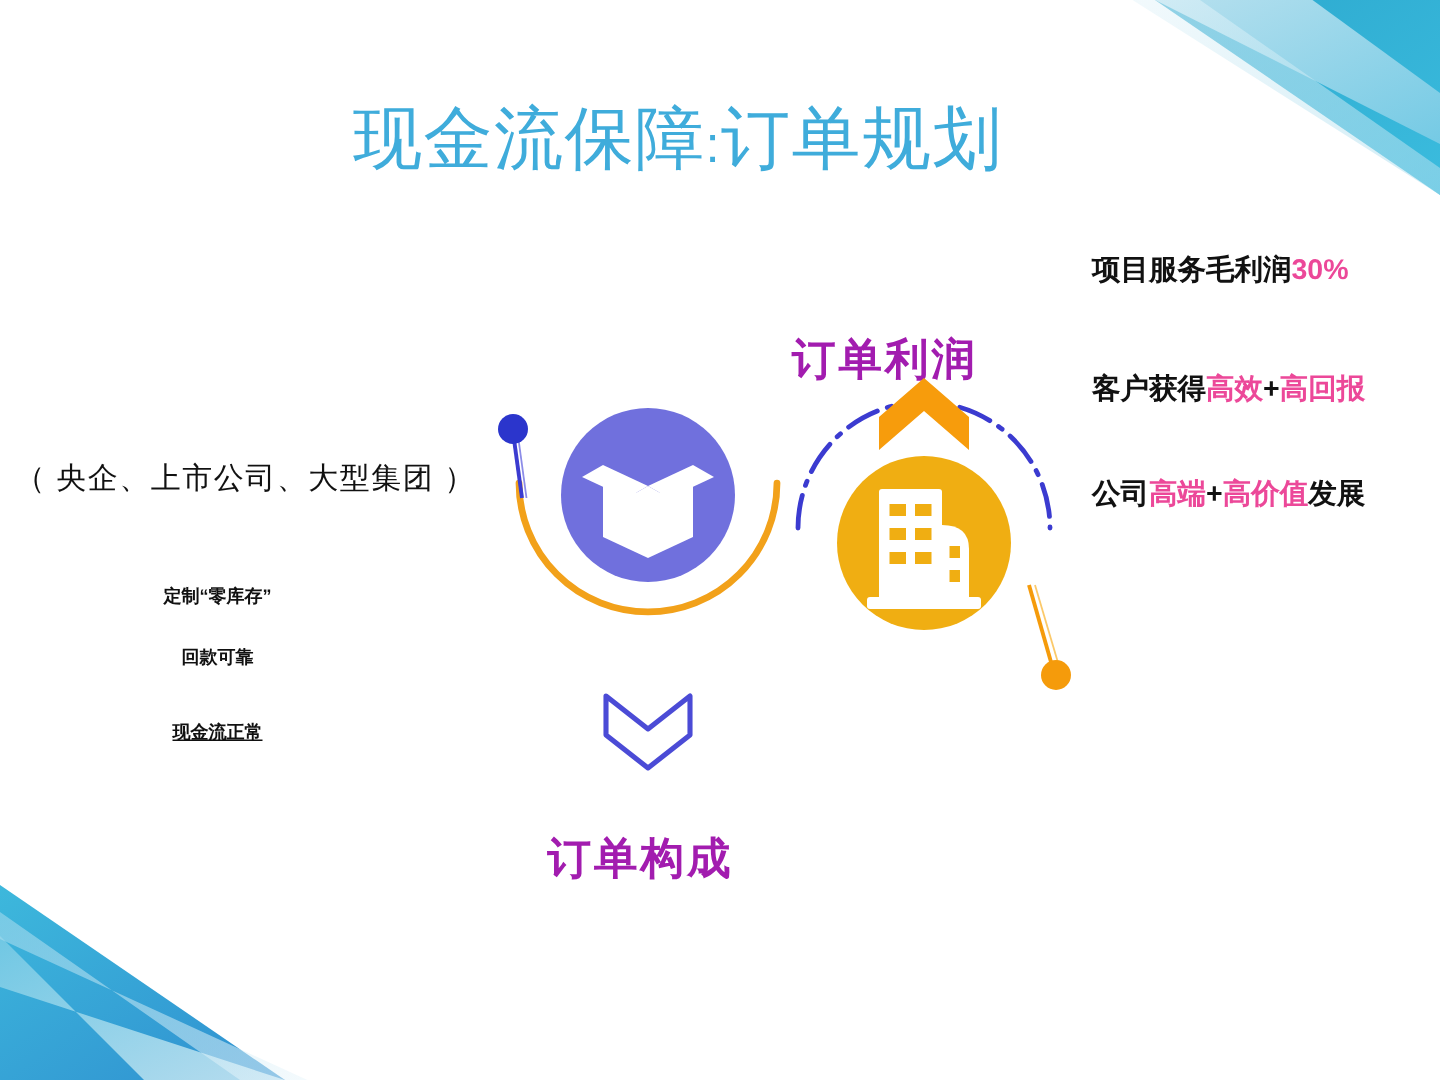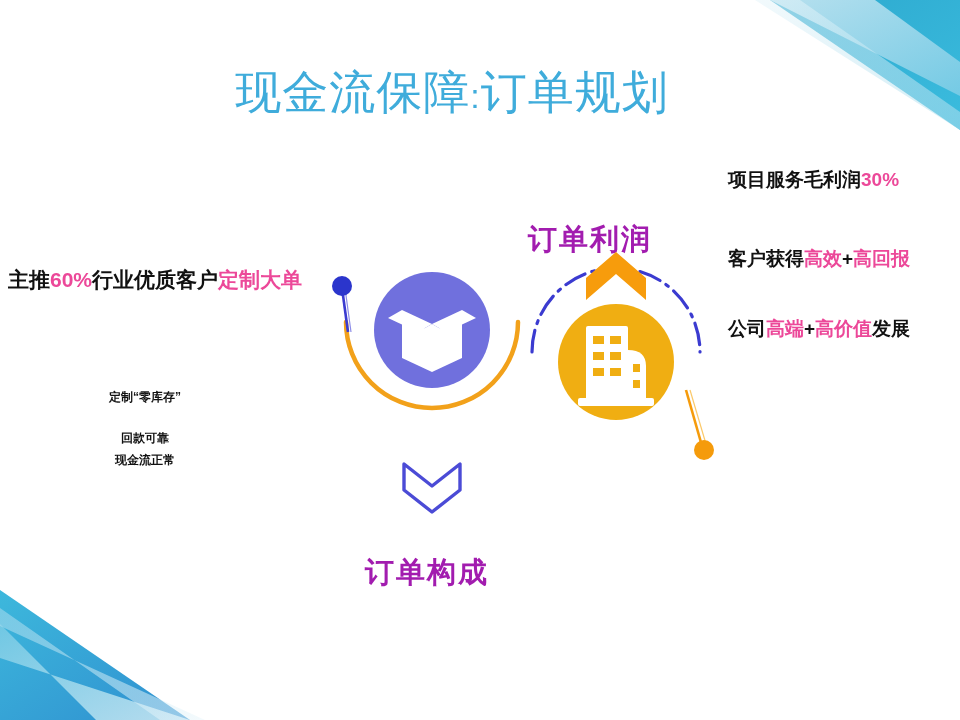--- a/index.html
+++ b/index.html
@@ -81,21 +81,21 @@
   }
   .left-sub {
     font-size: 12px;
     font-weight: bold;
     width: 290px;
     text-align: center;
     left: 0;
   }
   .left-sub-1 { top: 389px; }
   .left-sub-2 { top: 430px; }
-  .left-sub-3 { top: 452px; }
+  .left-sub-3 { top: 480px; text-decoration: underline; }
 
   
   .right-line {
     font-size: 19px;
     font-weight: bold;
     left: 728px;
   }
   .right-line-1 { top: 167px; }
   .right-line-2 { top: 246px; }
   .right-line-3 { top: 316px; }
@@ -171,23 +171,21 @@
     <polygon points="0,0 0,130 190,130" fill="url(#gradBL1)"></polygon>
     <polygon points="0,34 0,130 215,130 120,130" fill="url(#gradBL1)" opacity="0.0"></polygon>
     <polygon points="0,34 0,68 190,130 96,130" fill="url(#gradBL2)" opacity="0.85"></polygon>
     <polygon points="0,18 0,36 205,130 160,130" fill="url(#gradBL3)" opacity="0.55"></polygon>
   </svg>
 
   <div class="slide-title">
     <span>现金流保障</span><span class="colon">:</span><span>订单规划</span>
   </div>
 
-  <div class="txt-line left-head-1">
-    <span>主推</span><span class="hl">60%</span><span>行业优质客户</span><span class="hl">定制大单</span>
-  </div>
+  <div class="txt-line left-head-2">（ 央企、上市公司、大型集团 ）</div>
 
   <div class="txt-line left-sub left-sub-1">定制“零库存”</div>
   <div class="txt-line left-sub left-sub-2">回款可靠</div>
   <div class="txt-line left-sub left-sub-3">现金流正常</div>
 
   <div class="txt-line right-line right-line-1">
     <span>项目服务毛利润</span><span class="hl">30%</span><span></span><span class="hl"></span><span></span>
   </div>
   <div class="txt-line right-line right-line-2">
     <span>客户获得</span><span class="hl">高效</span><span>+</span><span class="hl">高回报</span><span></span>

